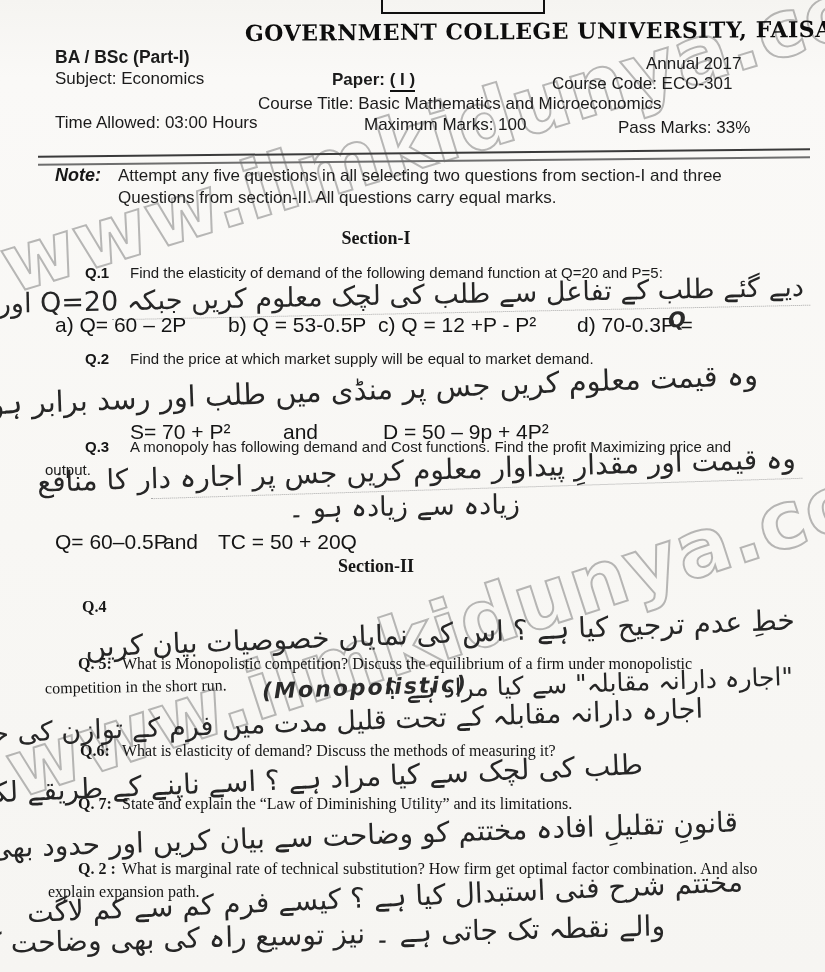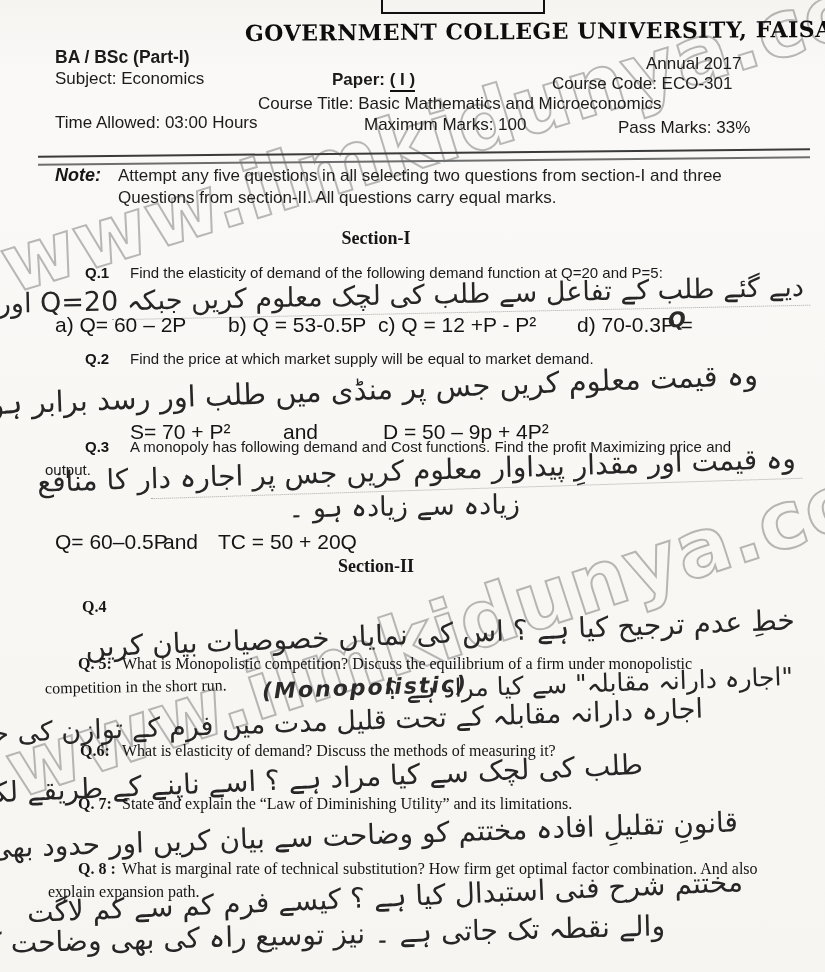--- a/index.html
+++ b/index.html
@@ -110,19 +110,19 @@
   <div class="abs hw" style="left:108px;top:703px;width:595px;font-size:27px;transform:rotate(-2deg);">اجارہ دارانہ مقابلہ کے تحت قلیل مدت میں فرم کے توازن کی حالتیں لکھیں ۔</div>
 
   <div class="abs qnum2" style="left:80px;top:742px;">Q.6:</div>
   <div class="abs q2text" style="left:122px;top:742px;">What is elasticity of demand? Discuss the methods of measuring it?</div>
   <div class="abs hw" style="left:178px;top:758px;width:465px;font-size:28px;transform:rotate(-2.5deg);">طلب کی لچک سے کیا مراد ہے ؟ اسے ناپنے کے طریقے لکھیں ۔</div>
 
   <div class="abs qnum2" style="left:78px;top:795px;">Q. 7:</div>
   <div class="abs q2text" style="left:122px;top:795px;">State and explain the “Law of Diminishing Utility” and its limitations.</div>
   <div class="abs hw" style="left:188px;top:815px;width:550px;font-size:28px;transform:rotate(-2deg);">قانونِ تقلیلِ افادہ مختتم کو وضاحت سے بیان کریں اور حدود بھی لکھیں ۔</div>
 
-  <div class="abs qnum2" style="left:78px;top:860px;">Q. 8 :</div>
+  <div class="abs qnum2" style="left:78px;top:860px;">Q. 2 :</div>
   <div class="abs q2text" style="left:122px;top:860px;">What is marginal rate of technical substitution? How firm get optimal factor combination. And also</div>
   <div class="abs q2text" style="left:48px;top:883px;">explain expansion path.</div>
   <div class="abs hw" style="left:238px;top:876px;width:505px;font-size:28px;transform:rotate(-2.5deg);">مختتم شرح فنی استبدال کیا ہے ؟ کیسے فرم کم سے کم لاگت</div>
   <div class="abs hw" style="left:150px;top:916px;width:515px;font-size:28px;transform:rotate(-1.5deg);">والے نقطہ تک جاتی ہے ۔ نیز توسیع راہ کی بھی وضاحت کریں ۔</div>
 
 </div>
 
 </body></html>

